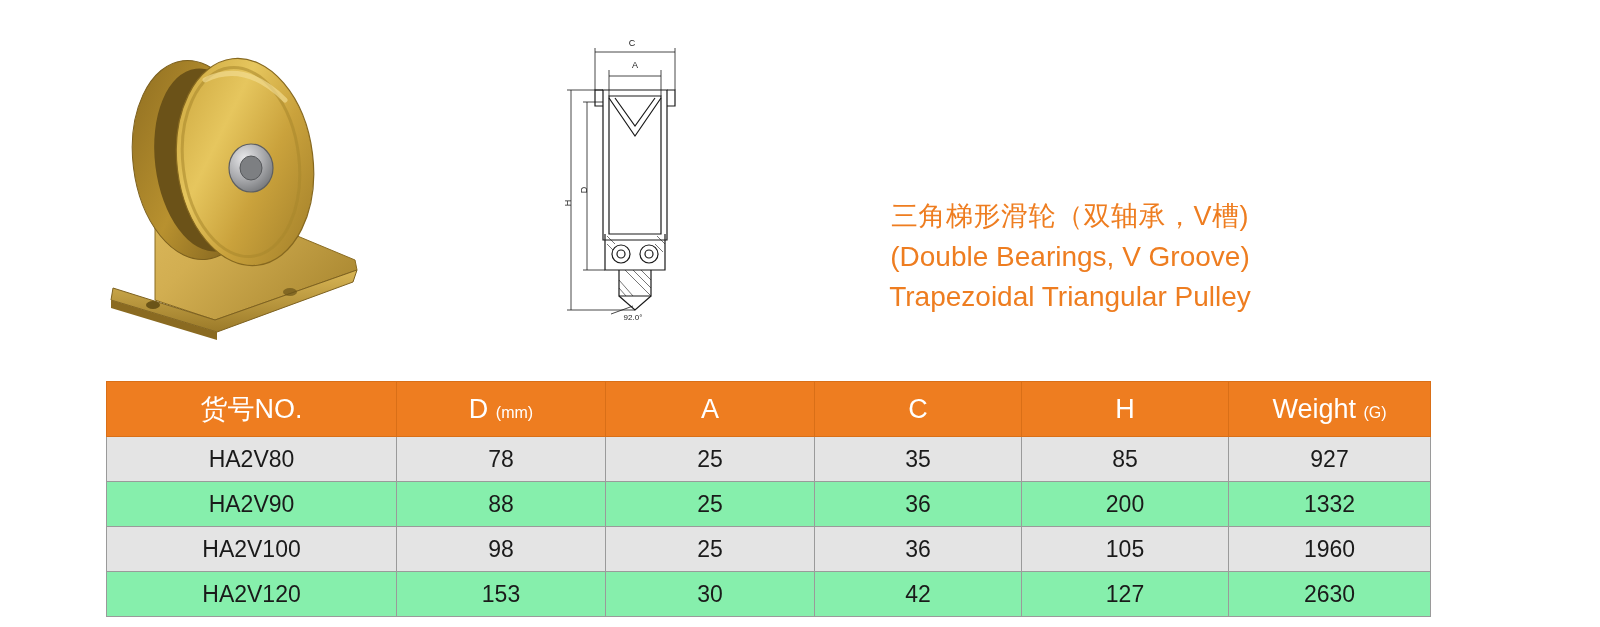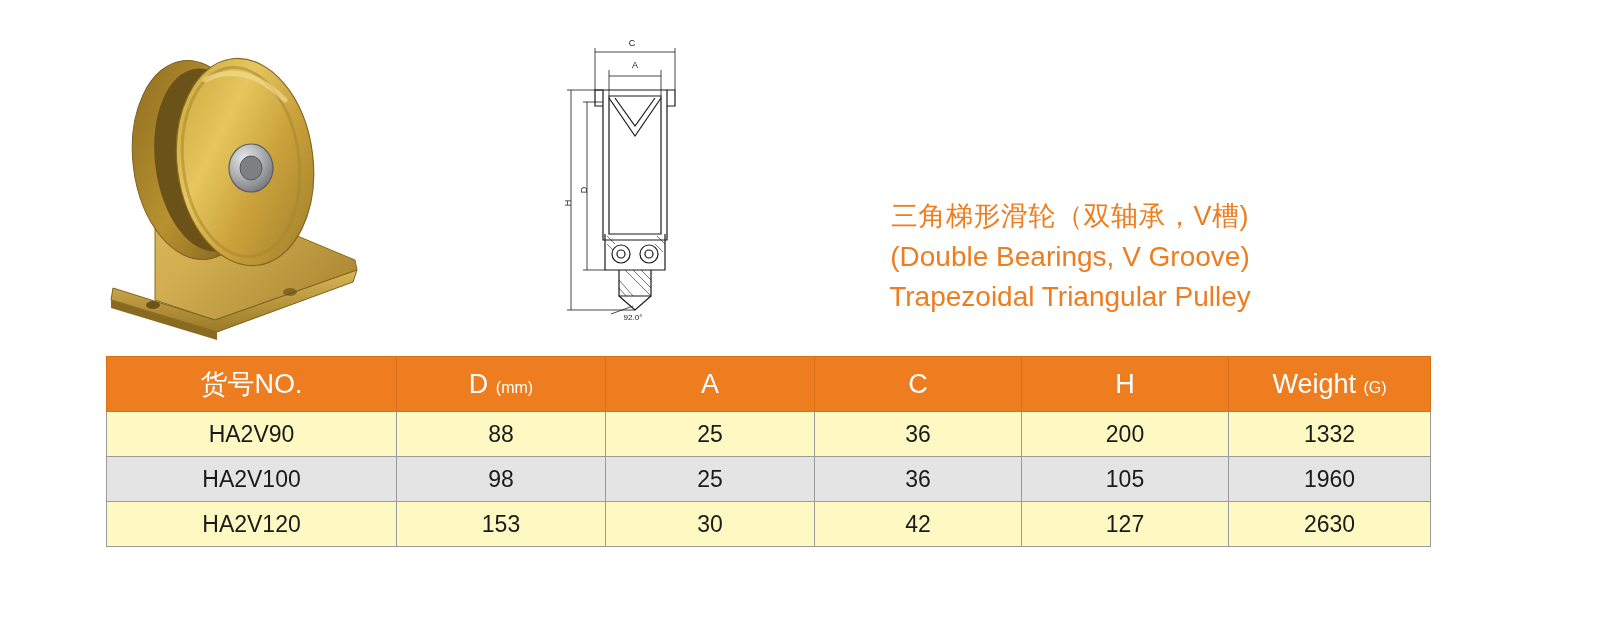--- a/index.html
+++ b/index.html
@@ -54,21 +54,21 @@
     font-size: 28px;
     color: #ee7d20;
     line-height: 1.45;
     white-space: nowrap;
   }
 
   
   table.spec {
     position: absolute;
     left: 106px;
-    top: 356px;
+    top: 381px;
     width: 1324px;
     border-collapse: collapse;
     table-layout: fixed;
   }
   table.spec th, table.spec td {
     border: 1px solid #9a9a9a;
     text-align: center;
     font-weight: normal;
   }
   table.spec thead th {
@@ -78,21 +78,21 @@
     font-size: 27px;
     border-color: #d96f17;
   }
   table.spec thead th .unit {
     font-size: 16px;
   }
   table.spec tbody td {
     height: 42px;
     font-size: 23px;
     color: #1a1a1a;
-    background: #fef9c3;
+    background: #86efac;
   }
   table.spec tbody tr.alt td {
     background: #e4e4e4;
   }
   
   col.c0 { width: 290px; }
   col.c1 { width: 209px; }
   col.c2 { width: 209px; }
   col.c3 { width: 207px; }
   col.c4 { width: 207px; }
@@ -238,20 +238,28 @@
     <tr>
       <th><span>货号NO.</span><span class="unit"></span></th>
       <th><span>D</span> <span class="unit">(mm)</span></th>
       <th><span>A</span><span class="unit"></span></th>
       <th><span>C</span><span class="unit"></span></th>
       <th><span>H</span><span class="unit"></span></th>
       <th><span>Weight</span> <span class="unit">(G)</span></th>
     </tr>
   </thead>
   <tbody>
+    <tr class="alt">
+      <td>HA2V80</td>
+      <td>78</td>
+      <td>25</td>
+      <td>35</td>
+      <td>85</td>
+      <td>927</td>
+    </tr>
     <tr>
       <td>HA2V90</td>
       <td>88</td>
       <td>25</td>
       <td>36</td>
       <td>200</td>
       <td>1332</td>
     </tr>
     <tr class="alt">
       <td>HA2V100</td>

